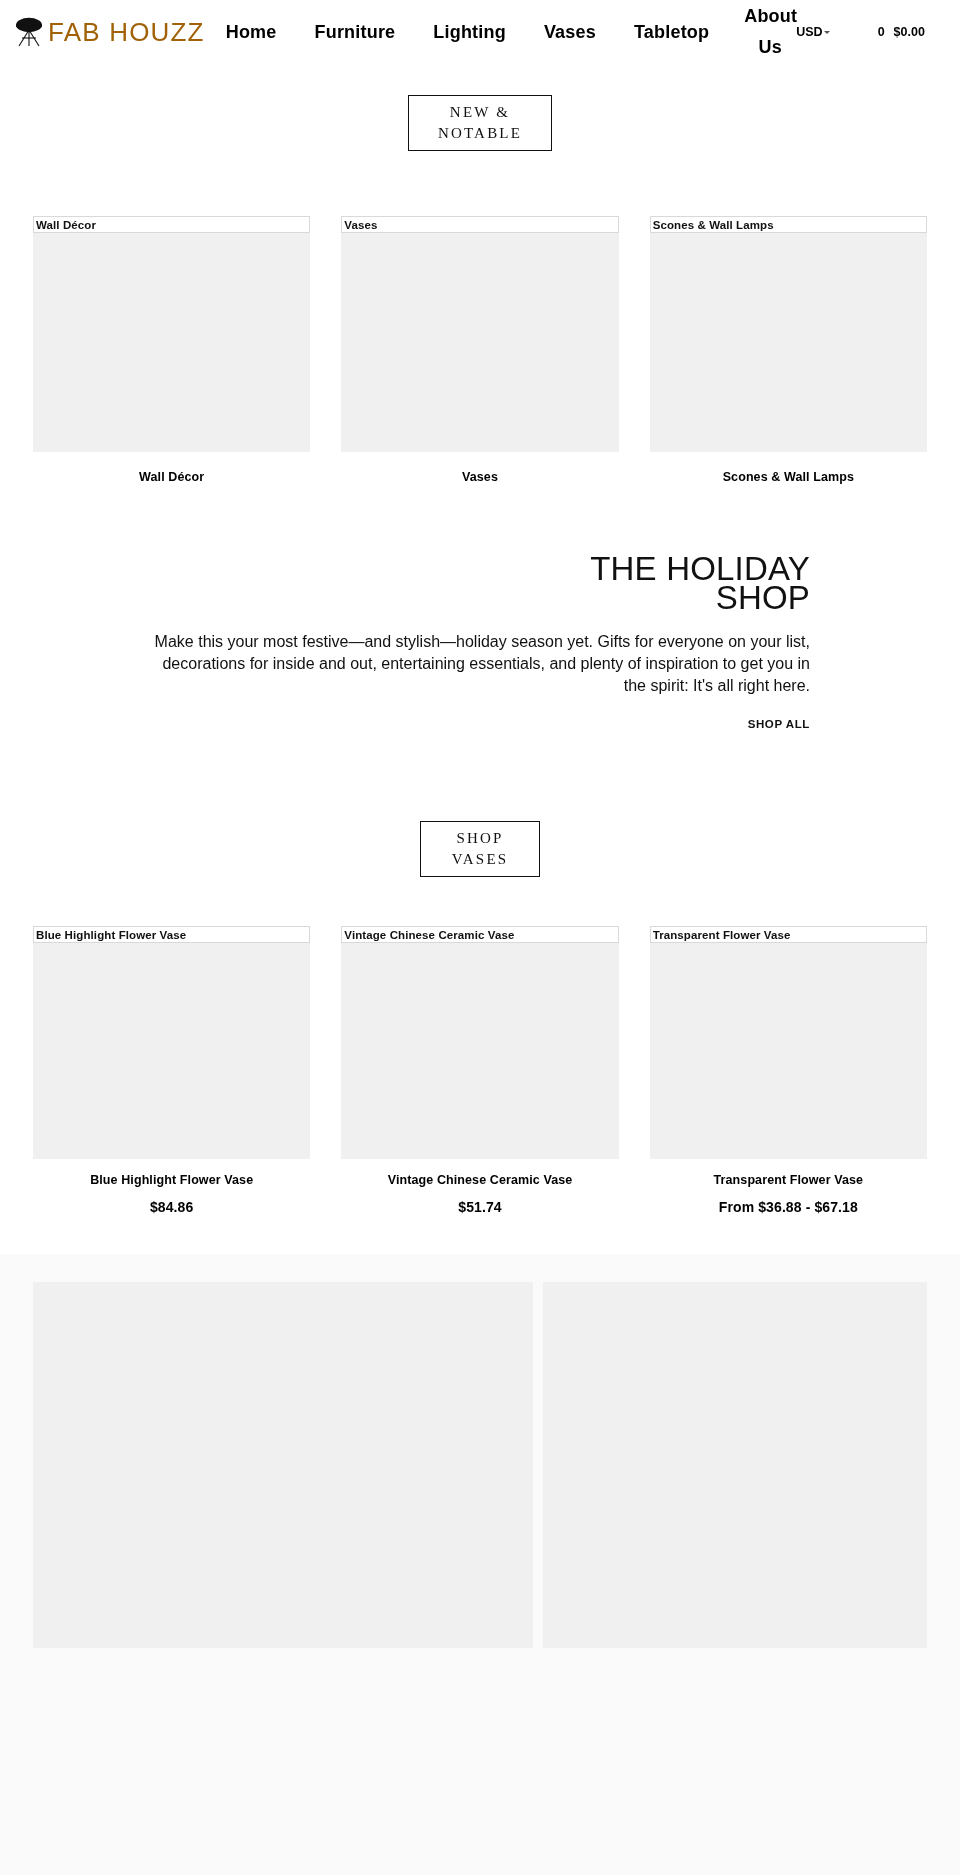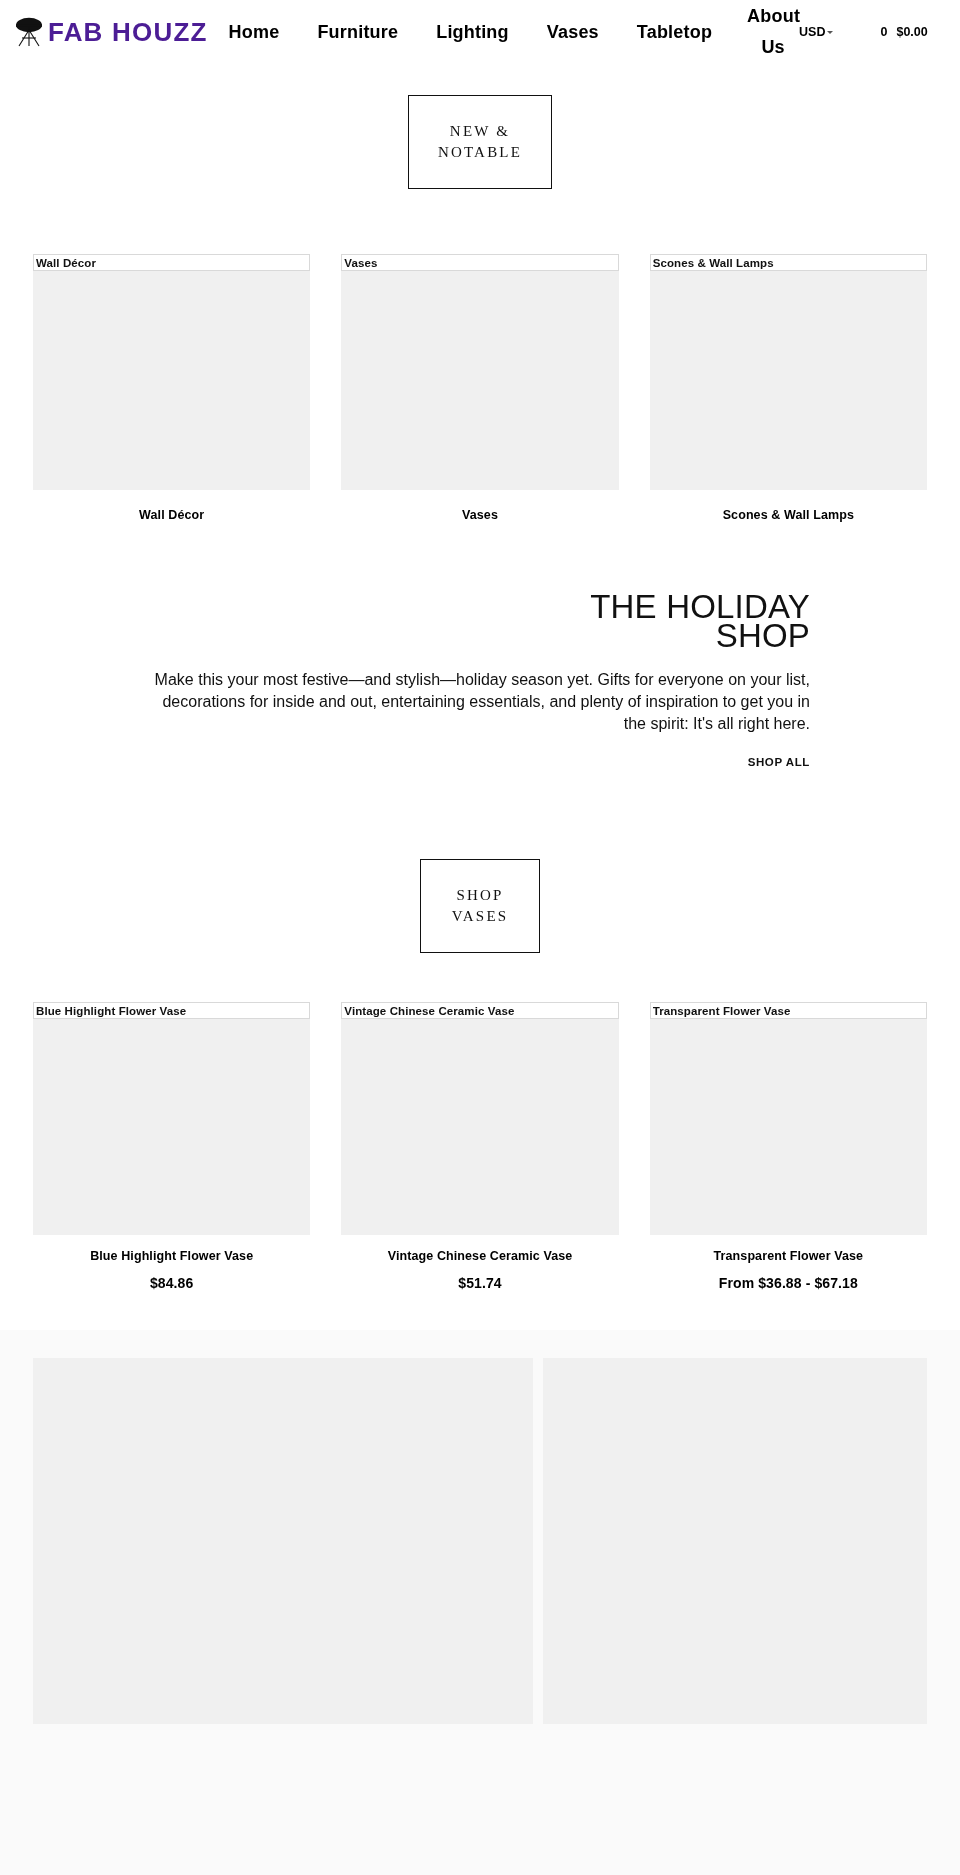--- a/index.html
+++ b/index.html
@@ -23,22 +23,22 @@
   .brand {
     display: flex;
     align-items: center;
     gap: 4px;
     flex: 0 0 auto;
   }
   .logo-mark { width: 30px; height: 32px; display: block; }
   .brand-name {
     font-size: 26px;
     letter-spacing: 1.2px;
-    font-weight: 700;
-    color: #4c1d95;
+    font-weight: 400;
+    color: #a16207;
     white-space: nowrap;
     line-height: 1;
   }
   .nav {
     display: flex;
     align-items: center;
     flex: 0 0 auto;
     margin-left: 2px;
   }
   .nav-item {
@@ -94,21 +94,21 @@
   
   .btn-section { display: flex; justify-content: center; }
   .outline-btn {
     border: 1px solid #111;
     background: #fff;
     font-family: "Liberation Serif", serif;
     font-size: 15px;
     letter-spacing: 2.2px;
     line-height: 21px;
     text-align: center;
-    padding: 25px 14px;
+    padding: 6px 14px;
     cursor: pointer;
     color: #111;
   }
   .btn-new { width: 144px; margin-top: 31px; }
   .btn-shop-vases { width: 120px; margin-top: 20px; }
 
   
   .grid-3 {
     display: grid;
     grid-template-columns: repeat(3, 1fr);

